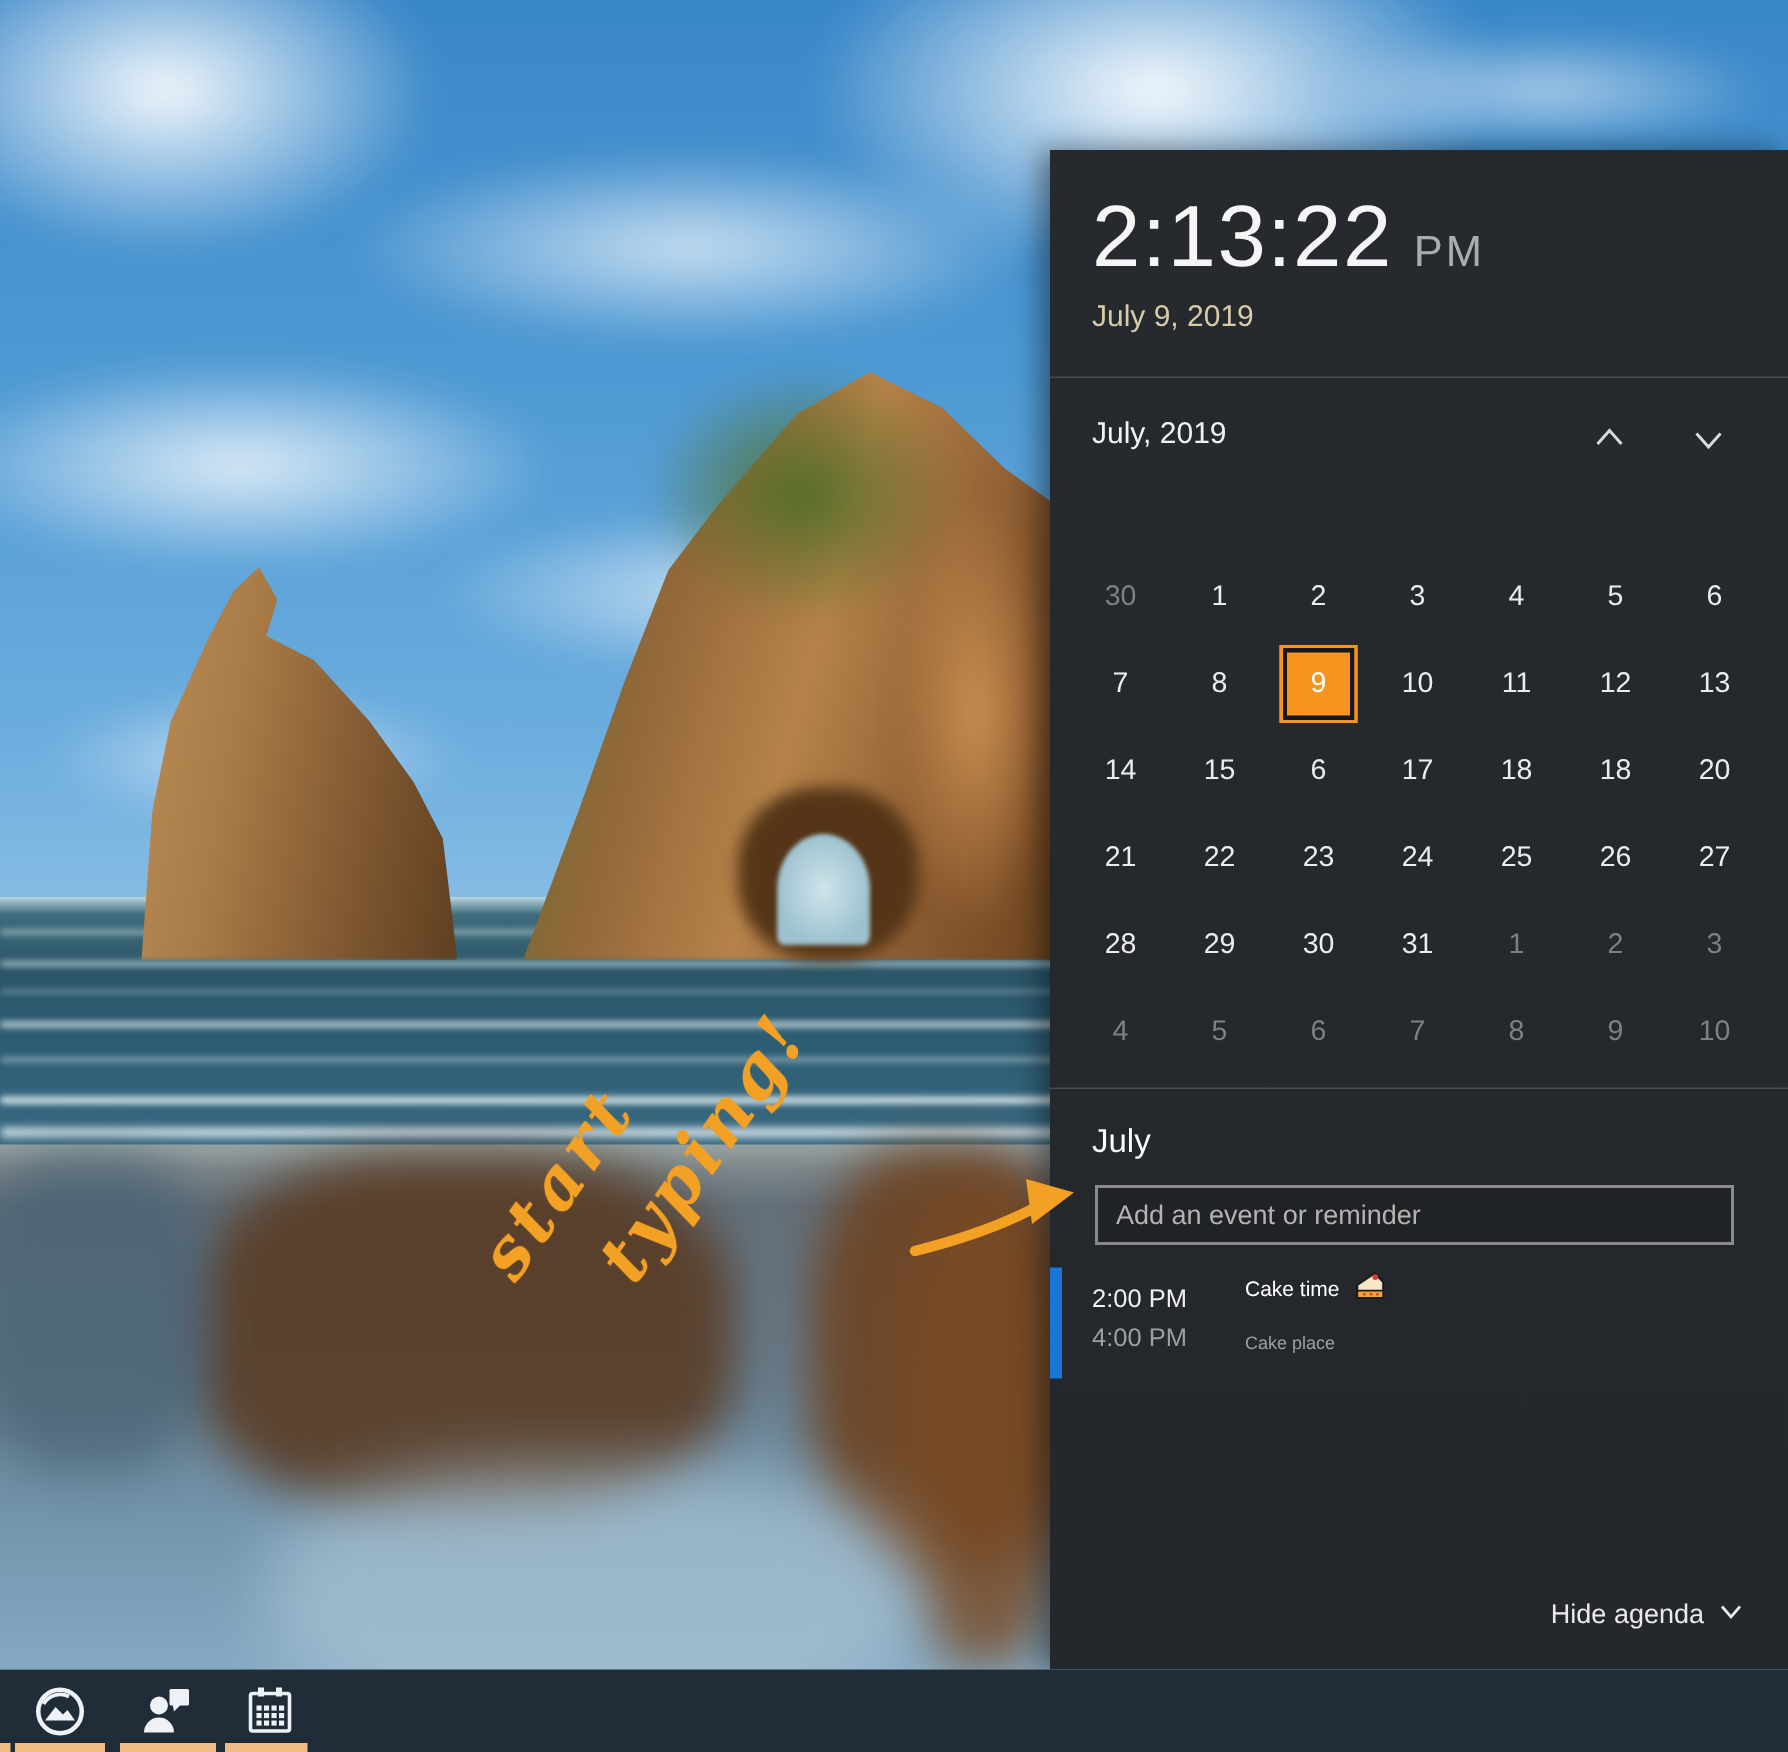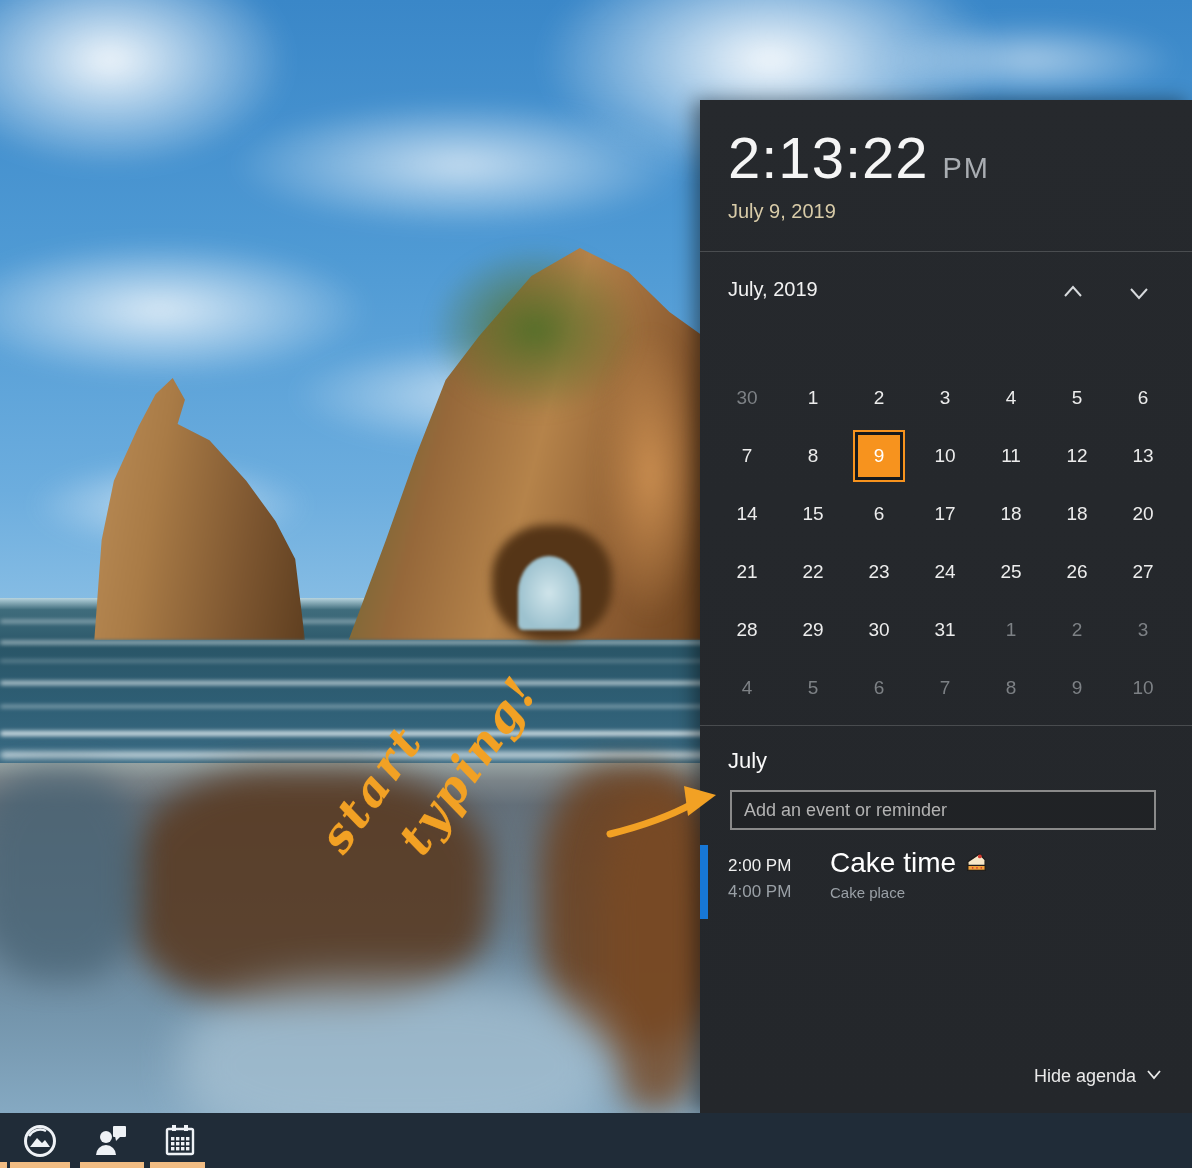--- a/index.html
+++ b/index.html
@@ -82,22 +82,22 @@
   .today-h{position:absolute;left:28px;top:648px;font-size:22px;color:#fafafa;}
   #event-input{position:absolute;left:30px;top:690px;width:426px;height:40px;box-sizing:border-box;
     background:rgba(20,20,20,.25);border:2px solid #8a8a8a;color:#fff;font-size:18px;padding:0 12px;
     font-family:"Liberation Sans","DejaVu Sans",sans-serif;}
   #event-input::placeholder{color:#b3b3b3;}
   .event-row{position:absolute;left:0;top:743px;width:100%;height:80px;cursor:pointer;}
   .event-bar{position:absolute;left:0;top:2px;width:8px;height:74px;background:#1777d6;}
   .ev-times{position:absolute;left:28px;top:10px;font-size:17px;line-height:26px;color:#f0f0f0;}
   .ev-times .end{color:#9aa0a6;}
   .ev-details{position:absolute;left:130px;top:4px;}
-  .ev-title{font-size:28px;color:#fff;display:flex;align-items:center;gap:9px;}
-  .ev-loc{font-size:15px;color:#9aa0a6;margin-top:5px;}
+  .ev-title{font-size:14px;color:#fff;display:flex;align-items:center;gap:9px;}
+  .ev-loc{font-size:12px;color:#9aa0a6;margin-top:18px;}
   .hide-agenda{position:absolute;right:30px;top:966px;display:flex;align-items:flex-start;gap:10px;
     font-size:18px;color:#eaeaea;cursor:pointer;}
 
   
   #taskbar{position:absolute;left:0;top:1113px;width:1192px;height:55px;background:#202c38;z-index:30;}
   .tb-icon{position:absolute;top:8px;width:40px;height:40px;display:flex;align-items:center;justify-content:center;cursor:pointer;}
   .underline{position:absolute;bottom:0;height:6px;background:#f1bc83;}
   .u0{left:0;width:7px}.u1{left:10px;width:60px}.u2{left:80px;width:64px}.u3{left:150px;width:55px}
   svg{display:block;}
 </style>

